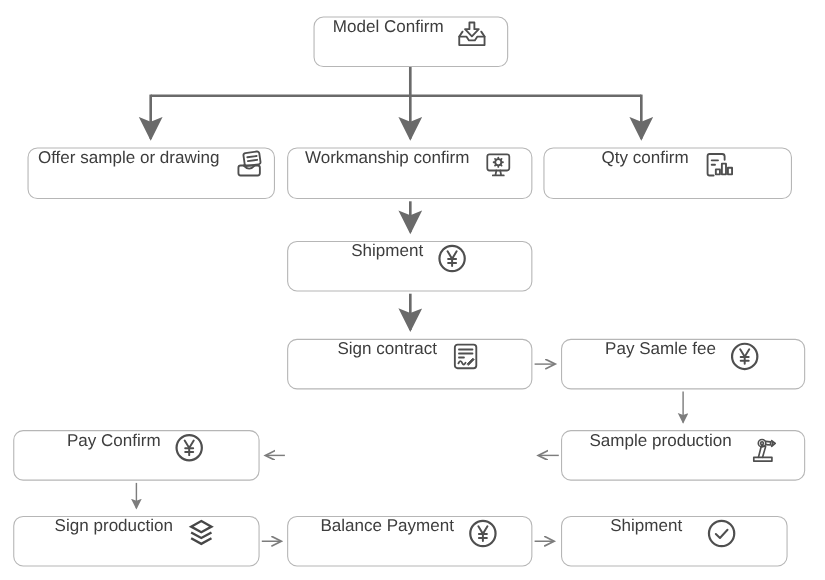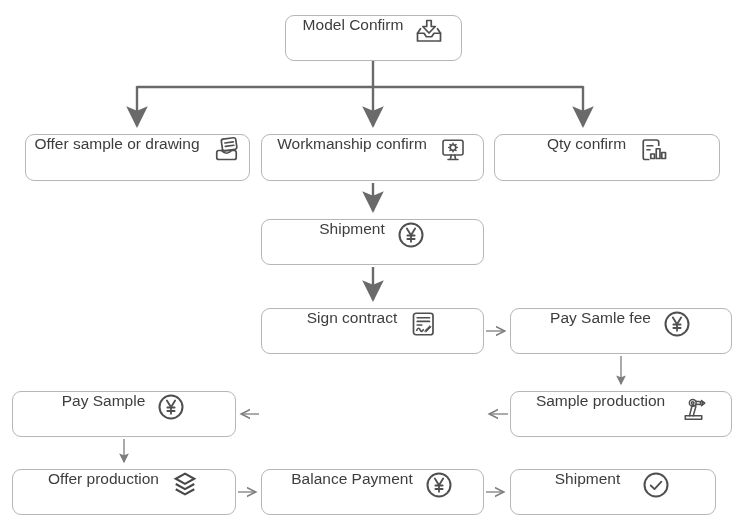--- a/index.html
+++ b/index.html
@@ -141,21 +141,21 @@
       <rect x="4.4" y="3.4" width="15.6" height="17.2" rx="2"></rect>
       <path d="M7.4 7 H17.2"></path>
       <path d="M7.4 9.9 H17.2"></path>
       <path d="M7.4 12.8 H11"></path>
       <path d="M7 17 C7.9 14.9 9 14.9 9.8 16.9 C10.5 18.5 11.5 18.1 12.2 16.6"></path>
       <path d="M13.4 17.4 L17.5 13.3 L18.5 14.3 L14.4 18.4 Z" fill="#4f4f4f" stroke-width="0.8"></path>
     </svg>
   </div>
 
   <div class="node pos-deposit">
-    <span class="lbl">Pay Sample</span>
+    <span class="lbl">Pay Confirm</span>
     <svg class="ic" viewBox="0 0 24 24" fill="none" stroke="#4f4f4f" stroke-width="1.8" stroke-linecap="round">
       <circle cx="12" cy="12" r="9.2" stroke-width="2"></circle>
       <path d="M8.7 6.8 L12 12.2 L15.3 6.8"></path>
       <path d="M12 12.2 V17.4 M9.1 12.4 H14.9 M9.1 15.2 H14.9"></path>
     </svg>
   </div>
 
 
   <div class="node pos-sampprod">
     <span class="lbl">Sample production</span>
@@ -163,21 +163,21 @@
       <rect x="7.4" y="19" width="13.2" height="2.8"></rect>
       <path d="M10.8 19 L13 10.4 L16 11.2 L13.8 19"></path>
       <circle cx="13.4" cy="8.7" r="2.7"></circle>
       <circle cx="13.4" cy="8.7" r="1"></circle>
       <path d="M16 7.4 L19.6 7.8 M16.2 9.8 L19.6 10 M19.6 7.8 V10"></path>
       <path d="M20.4 6.8 L23 8.9 L20.4 11 L21.1 8.9 Z"></path>
     </svg>
   </div>
 
   <div class="node pos-massprod">
-    <span class="lbl">Offer production</span>
+    <span class="lbl">Sign production</span>
     <svg class="ic" viewBox="0 0 24 24" fill="none" stroke="#474747" stroke-width="2.1" stroke-linejoin="miter">
       <path d="M12 2.9 L19.4 7 L12 11.1 L4.6 7 Z"></path>
       <path d="M4.6 11.2 L12 15.3 L19.4 11.2"></path>
       <path d="M4.6 15.4 L12 19.5 L19.4 15.4"></path>
     </svg>
   </div>
 
   <div class="node pos-balance">
     <span class="lbl">Balance Payment</span>
     <svg class="ic" viewBox="0 0 24 24" fill="none" stroke="#4f4f4f" stroke-width="1.8" stroke-linecap="round">

